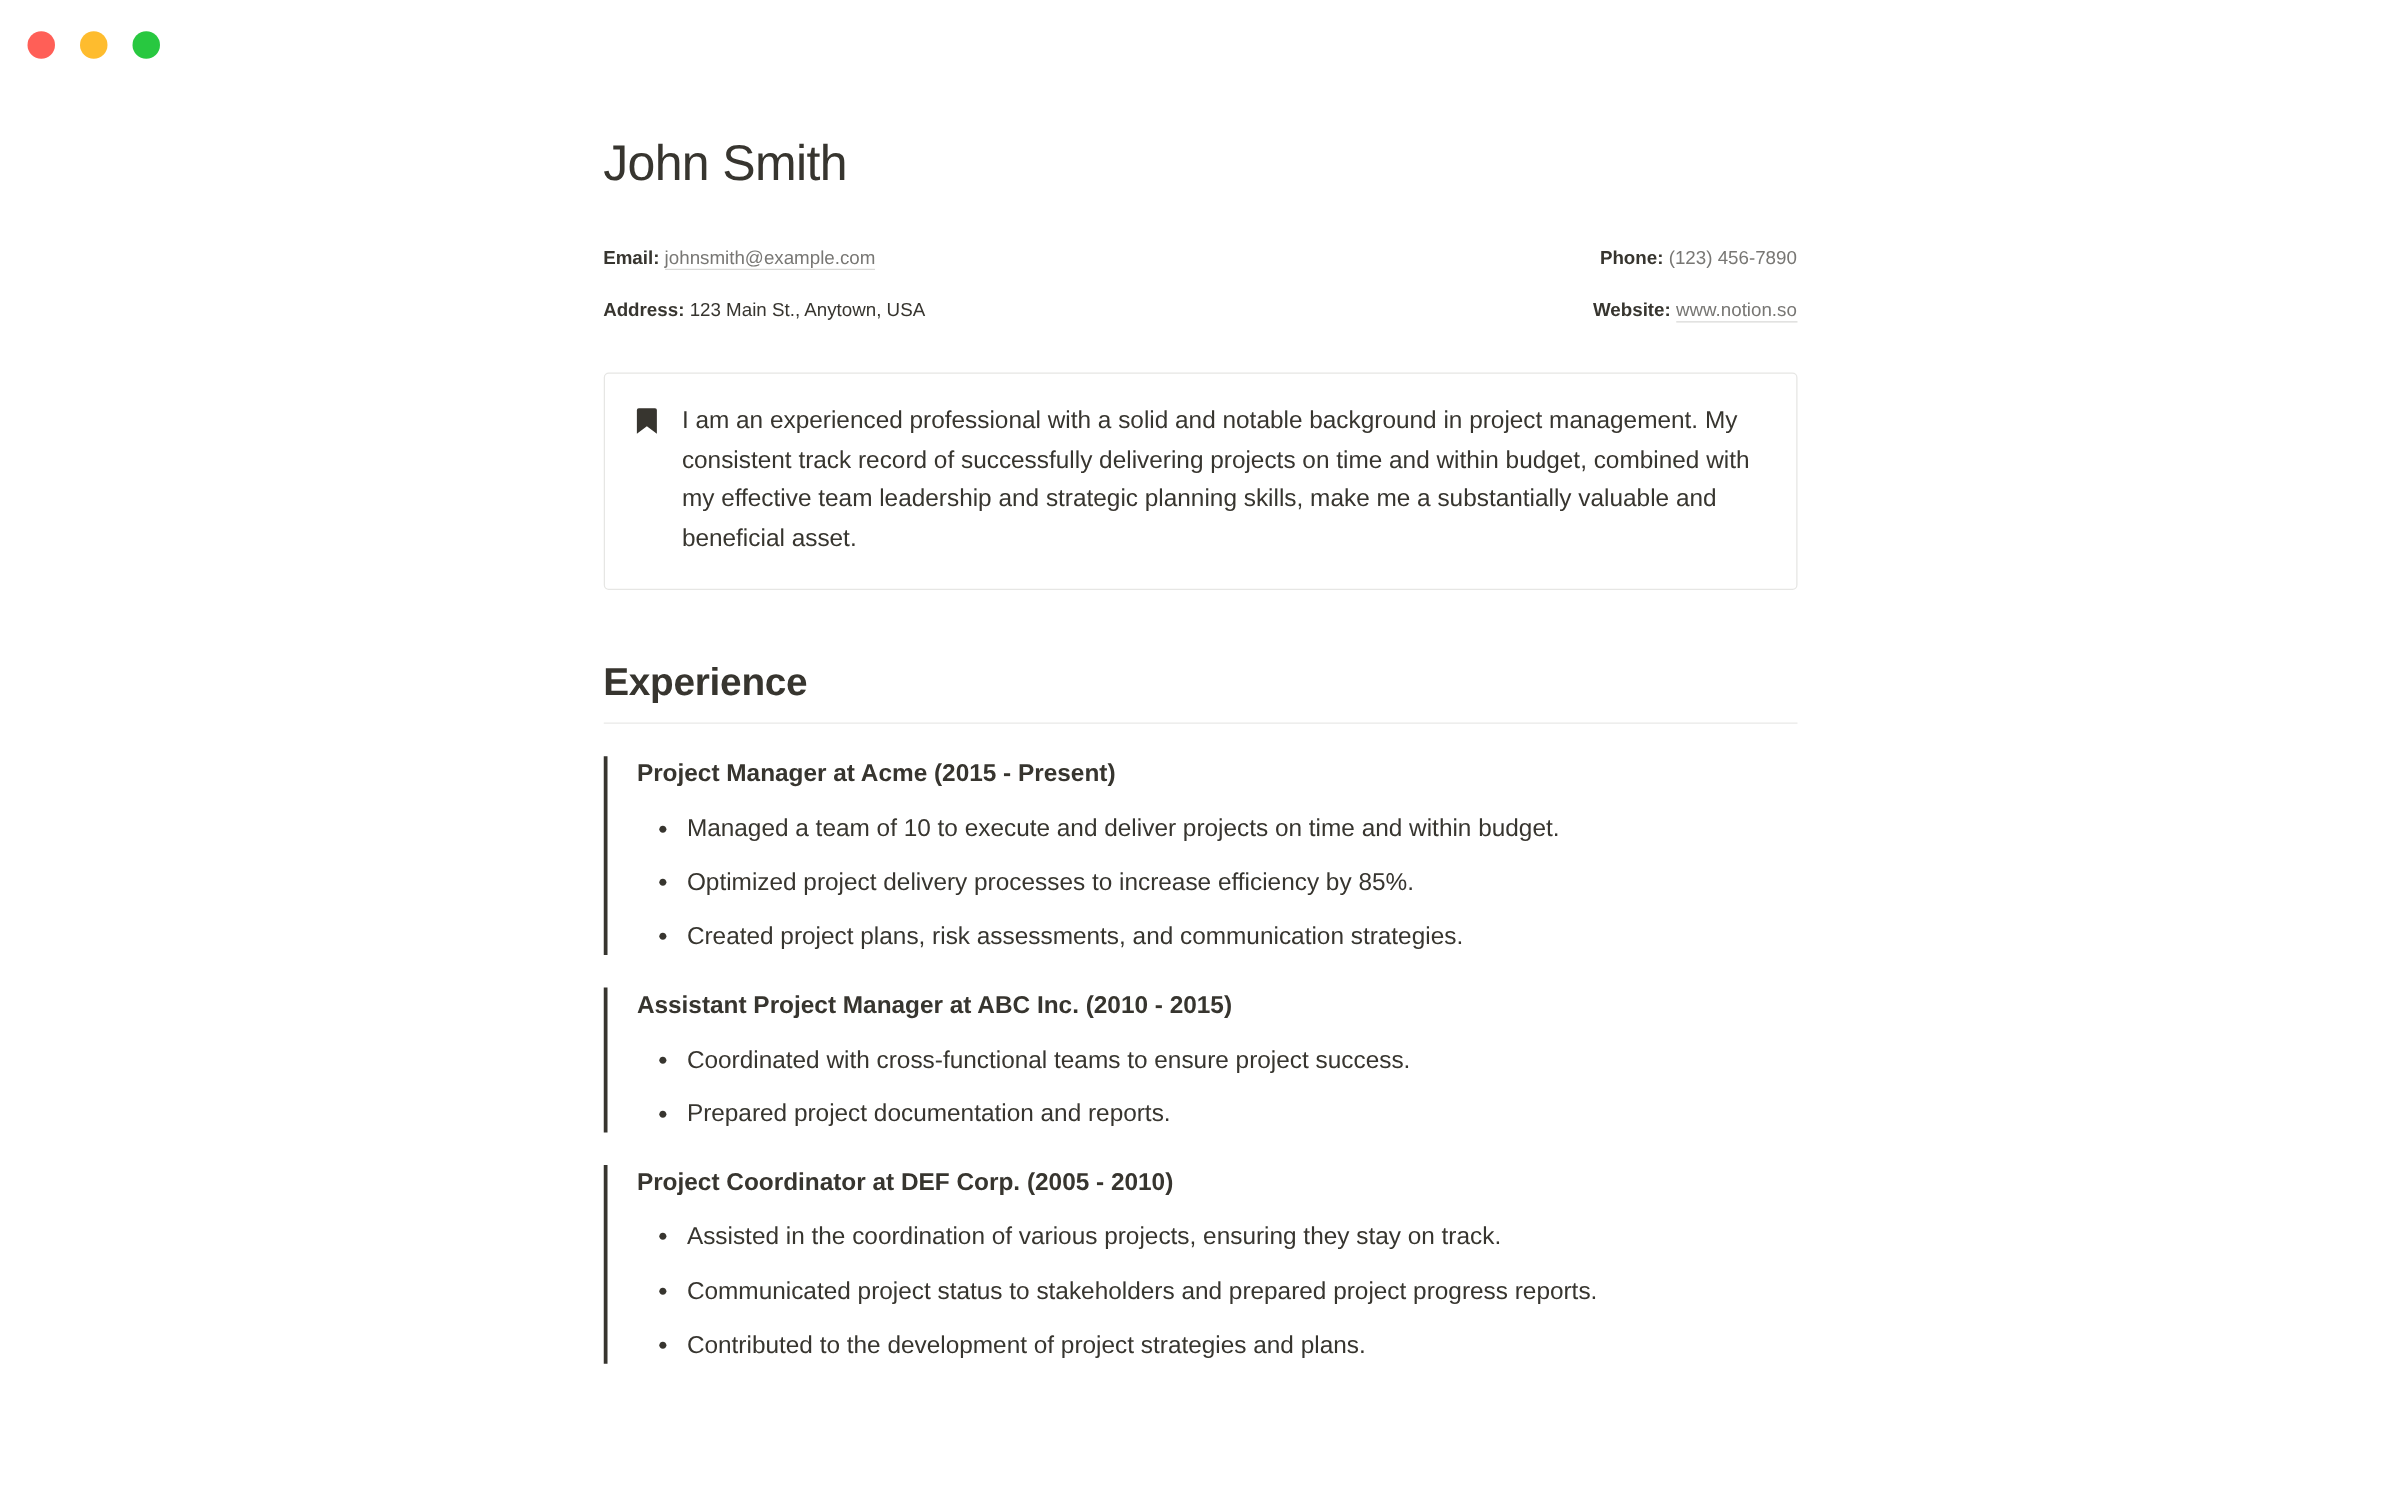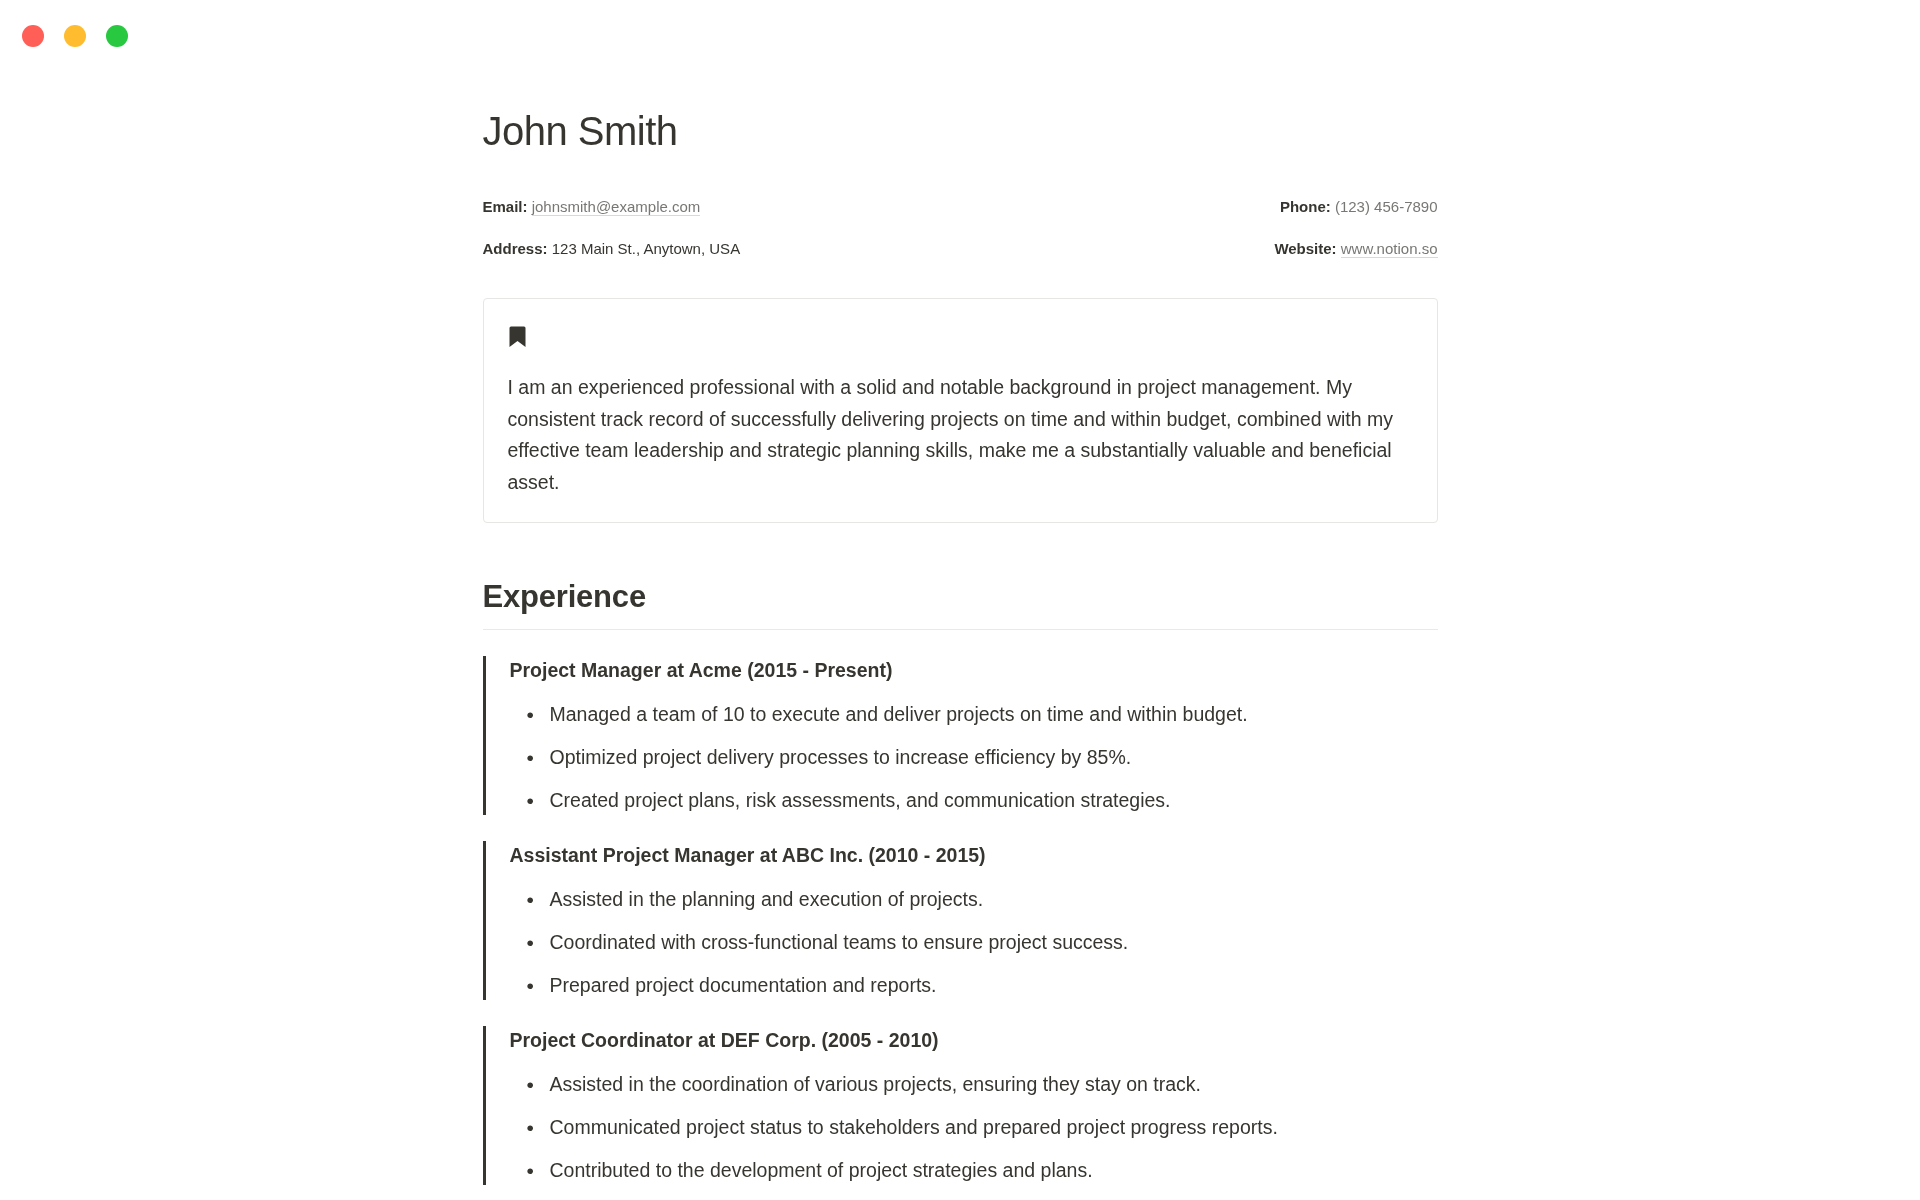--- a/index.html
+++ b/index.html
@@ -89,21 +89,20 @@
   
   .callout {
     margin-top: 38px;
     border: 1px solid #e6e6e4;
     border-radius: 4px;
     padding: 22px 26px 24px 24px;
     display: flex;
     align-items: flex-start;
     gap: 19px;
     background: #ffffff;
-    flex-direction: column;
   }
   .callout-icon {
     flex: 0 0 auto;
     margin-top: 4px;
   }
   .callout-text {
     font-size: 19.5px;
     line-height: 1.62;
     color: #37352f;
   }
@@ -212,21 +211,20 @@
       <ul class="bullets">
         <li>Managed a team of 10 to execute and deliver projects on time and within budget.</li>
         <li>Optimized project delivery processes to increase efficiency by 85%.</li>
         <li>Created project plans, risk assessments, and communication strategies.</li>
       </ul>
     </div>
 
     <div class="job">
       <div class="job-title">Assistant Project Manager at ABC Inc. (2010 - 2015)</div>
       <ul class="bullets">
-        <li>Assisted in the planning and execution of projects.</li>
         <li>Coordinated with cross-functional teams to ensure project success.</li>
         <li>Prepared project documentation and reports.</li>
       </ul>
     </div>
 
     <div class="job">
       <div class="job-title">Project Coordinator at DEF Corp. (2005 - 2010)</div>
       <ul class="bullets">
         <li>Assisted in the coordination of various projects, ensuring they stay on track.</li>
         <li>Communicated project status to stakeholders and prepared project progress reports.</li>

